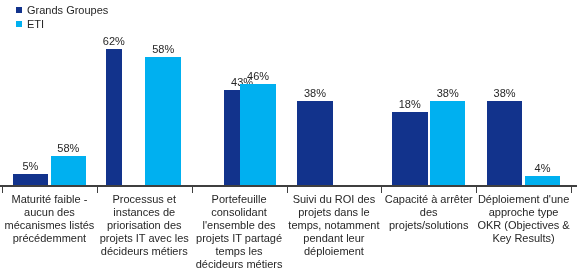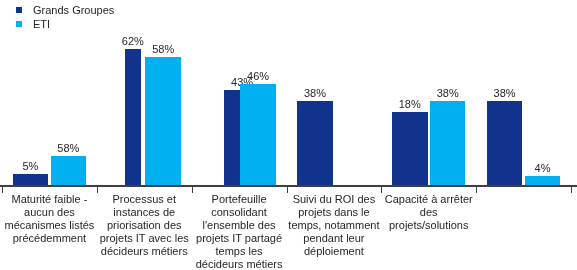--- a/index.html
+++ b/index.html
@@ -26,21 +26,21 @@
     position: absolute;
     left: 16px;
     top: 3px;
     display: flex;
     flex-direction: column;
     gap: 1px;
   }
   .legend-entry {
     display: flex;
     align-items: center;
-    gap: 11px;
+    gap: 5px;
     height: 13px;
   }
   .legend-swatch {
     width: 6px;
     height: 6px;
     flex: 0 0 auto;
     display: block;
   }
   .legend-label {
     font-size: 11px;
@@ -139,21 +139,21 @@
           <div class="bar-wrap" style="left: 10.6687px; width: 35.5625px;">
             <div class="bar" style="height: 11px; background: rgb(18, 51, 140);"></div>
             <div class="bar-value" style="bottom: 13px;">5%</div>
           </div>
           <div class="bar-wrap" style="left: 48.6021px; width: 35.5625px;">
             <div class="bar" style="height: 28.6px; background: rgb(0, 176, 240);"></div>
             <div class="bar-value" style="bottom: 30.6px;">58%</div>
           </div>
         </div>
         <div class="group" style="left: 96.8333px; width: 94.8333px; bottom: 2px; height: 184px;">
-          <div class="bar-wrap" style="left: 28px; width: 16px;">
+          <div class="bar-wrap" style="left: 9px; width: 16px;">
             <div class="bar" style="height: 136.4px; background: rgb(18, 51, 140);"></div>
             <div class="bar-value" style="bottom: 138.4px;">62%</div>
           </div>
           <div class="bar-wrap" style="left: 48.6021px; width: 35.5625px;">
             <div class="bar" style="height: 127.6px; background: rgb(0, 176, 240);"></div>
             <div class="bar-value" style="bottom: 129.6px;">58%</div>
           </div>
         </div>
         <div class="group" style="left: 191.667px; width: 94.8333px; bottom: 2px; height: 184px;">
           <div class="bar-wrap" style="left: 10.6687px; width: 35.5625px; margin-left: 22px;">
@@ -203,15 +203,16 @@
       </div>
     <div id="axis-line"></div>
   </div>
 
   <div id="cat-labels">
       <div class="cat-label" style="left: 2px; width: 94.8333px;">Maturité faible - aucun des mécanismes listés précédemment</div>
       <div class="cat-label" style="left: 96.8333px; width: 94.8333px;">Processus et instances de priorisation des projets IT avec les décideurs métiers</div>
       <div class="cat-label" style="left: 191.667px; width: 94.8333px;">Portefeuille consolidant l'ensemble des projets IT partagé temps les décideurs métiers</div>
       <div class="cat-label" style="left: 286.5px; width: 94.8333px;">Suivi du ROI des projets dans le temps, notamment pendant leur déploiement</div>
       <div class="cat-label" style="left: 381.333px; width: 94.8333px;">Capacité à arrêter des projets/solutions</div>
+      <div class="cat-label" style="left: 476.167px; width: 94.8333px;">Déploiement d'une approche type OKR (Objectives &amp; Key Results)</div>
     </div>
 
 </div>
 
 </body></html>

